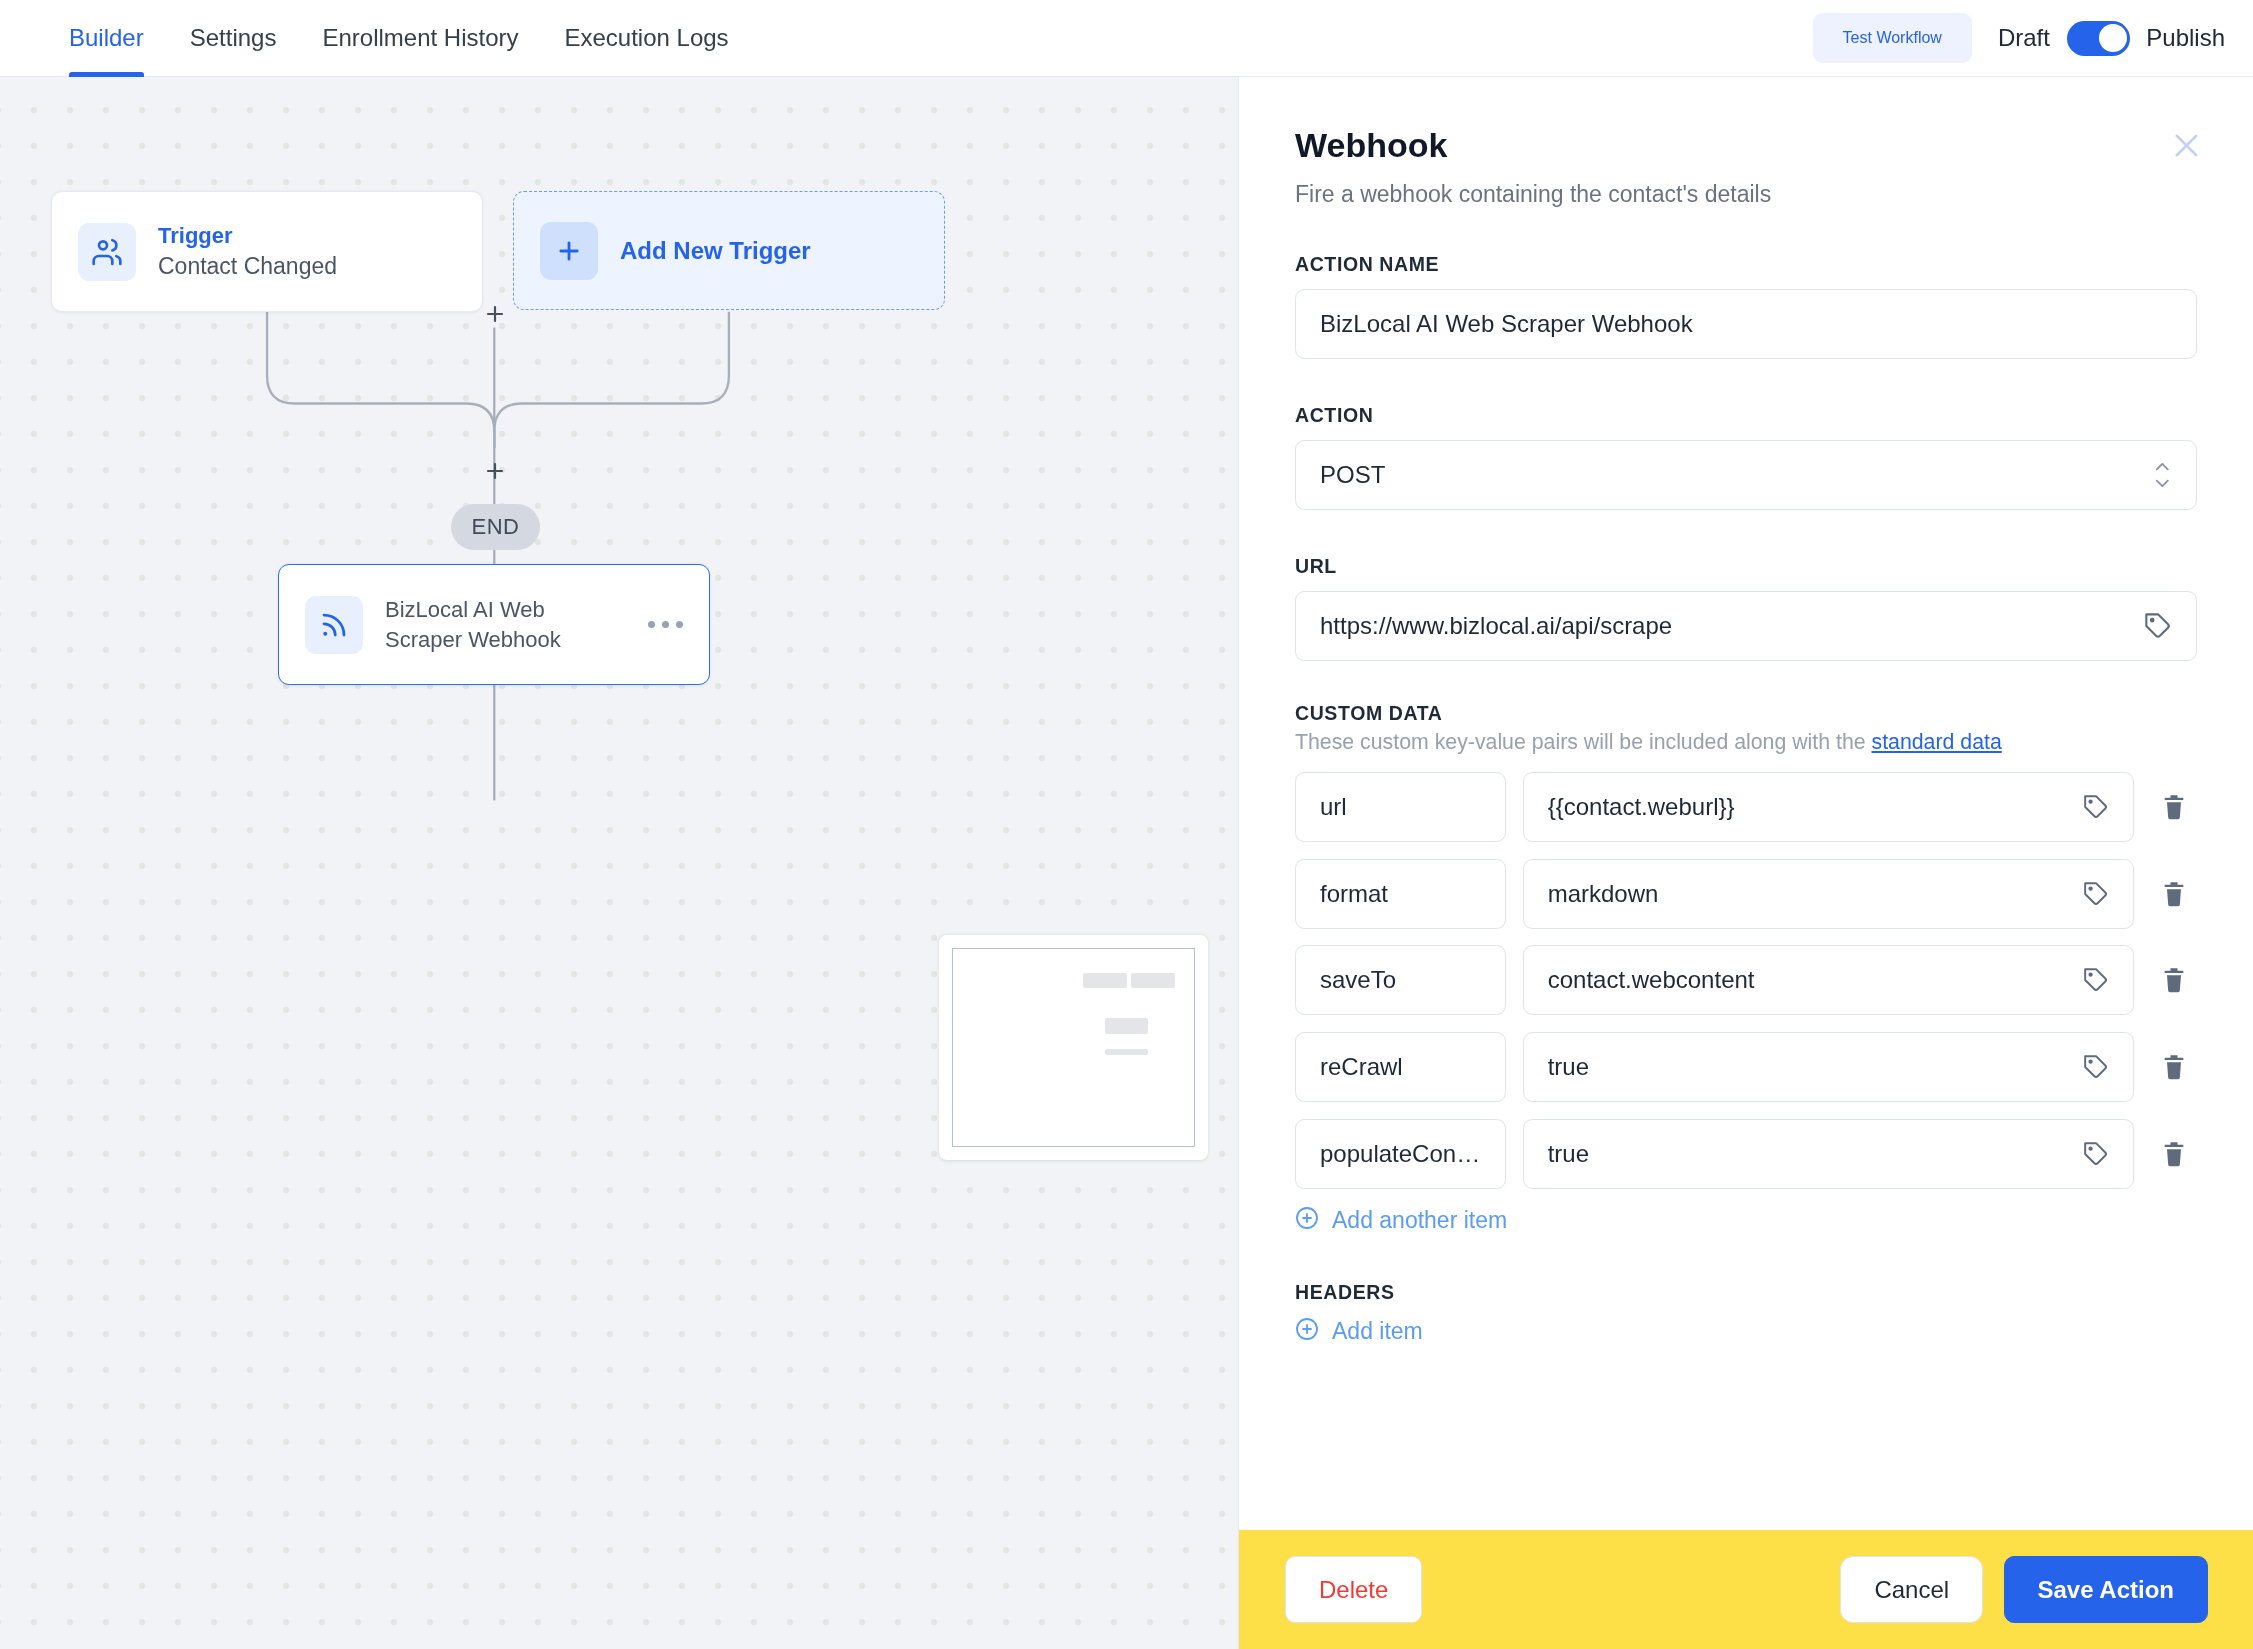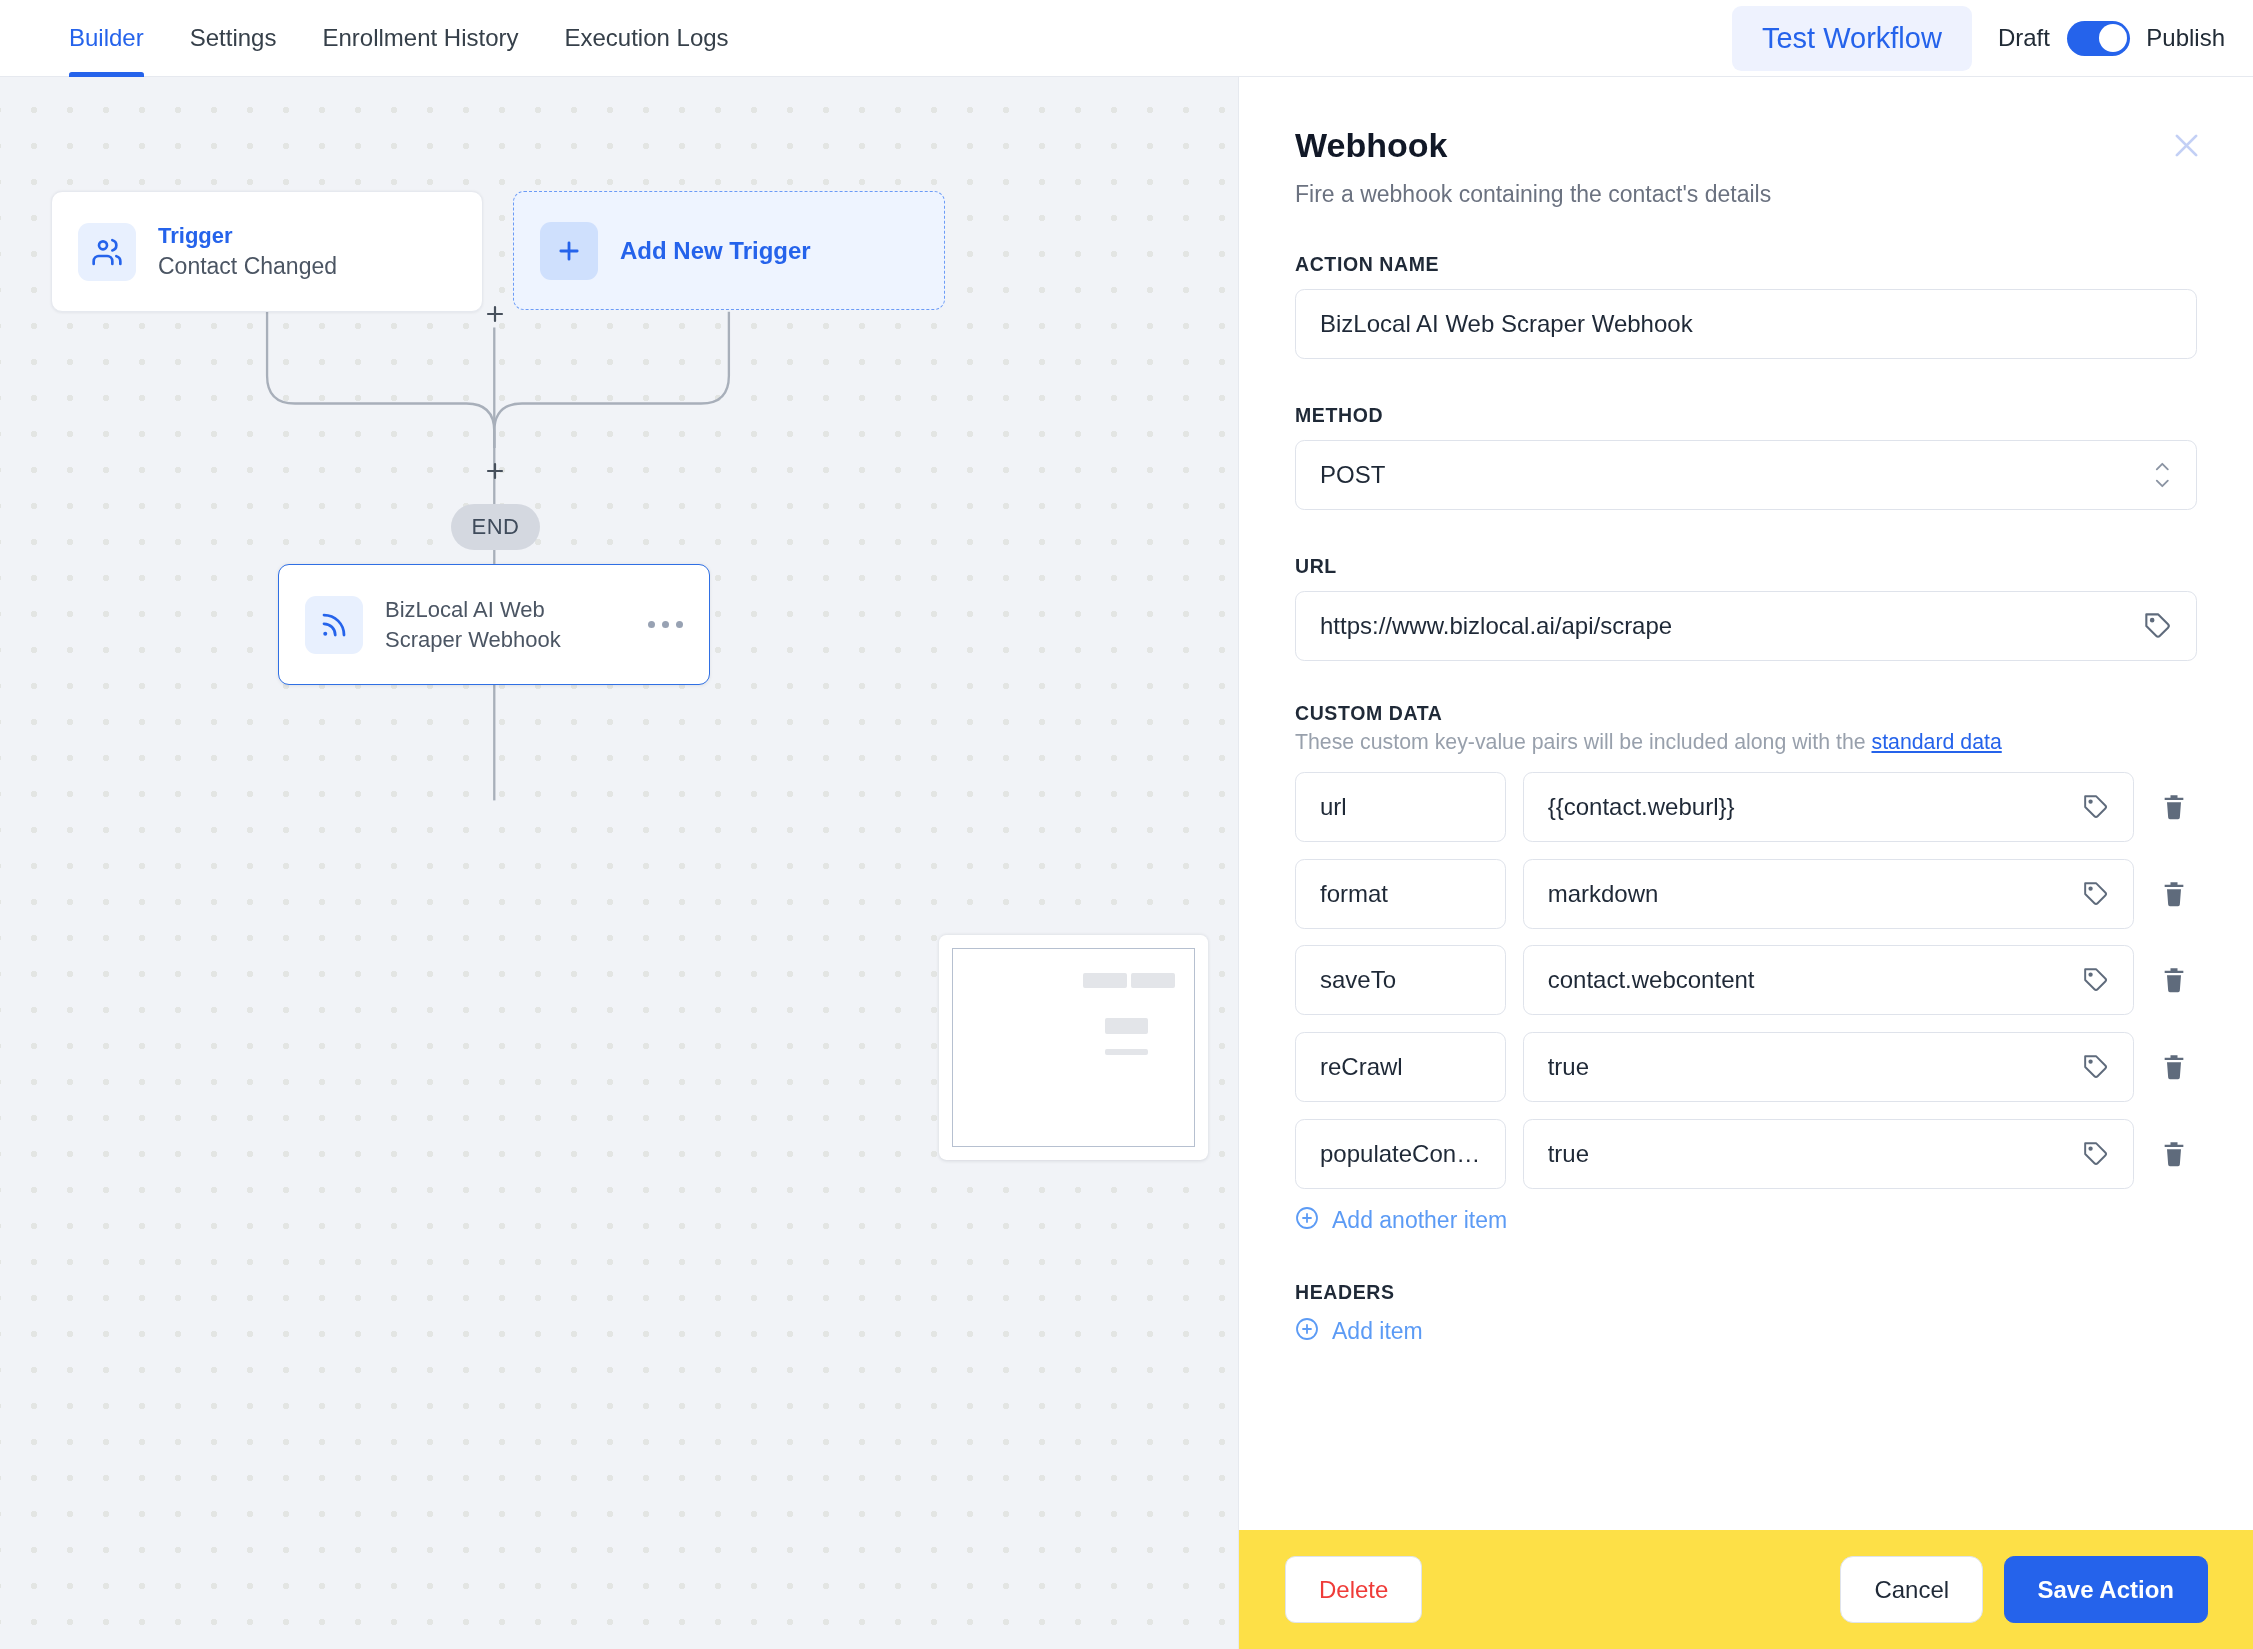--- a/index.html
+++ b/index.html
@@ -34,21 +34,21 @@
     content: "";
     position: absolute; left: 23px; right: 23px; bottom: 0;
     height: 4.6px; background: #2563eb; border-radius: 2.8px 2.8px 0 0;
   }
   .topbar-right {
     margin-left: auto; display: flex; align-items: center;
     padding-right: 28px; gap: 26px;
   }
   .test-workflow-btn {
     background: #eef2fe; color: #2563eb;
-    font-size: 29px; font-weight: 500;
+    font-size: 16px; font-weight: 500;
     padding: 16px 30px; border-radius: 9.3px;
     border: none; cursor: pointer;
     white-space: nowrap;
     font-family: "Liberation Sans", sans-serif;
   }
   .publish-group { display: flex; align-items: center; gap: 16.7px; }
   .publish-label { font-size: 24px; color: #212b36; white-space: nowrap; }
   .toggle {
     width: 63px; height: 35px; border-radius: 17.6px;
     background: #2563eb; position: relative; cursor: pointer; flex: none;
@@ -345,21 +345,21 @@
   <div class="panel-body">
 
     <div class="panel-title">Webhook</div>
     <div class="panel-sub">Fire a webhook containing the contact's details</div>
 
     <div class="field-label">ACTION NAME</div>
     <div class="input-box">
       <span class="val">BizLocal AI Web Scraper Webhook</span>
     </div>
 
-    <div class="field-label">METHOD</div>
+    <div class="field-label">ACTION</div>
     <div class="input-box">
       <span class="val">POST</span>
       <span class="stepper-icon">
         <svg width="18.6" height="11" viewBox="0 0 20 12" fill="none" stroke="#8b94a3" stroke-width="2" stroke-linecap="round" stroke-linejoin="round">
             <path d="M4 8 L10 2 L16 8"></path>
           </svg>
         <svg width="18.6" height="11" viewBox="0 0 20 12" fill="none" stroke="#8b94a3" stroke-width="2" stroke-linecap="round" stroke-linejoin="round">
             <path d="M4 4 L10 10 L16 4"></path>
           </svg>
       </span>

